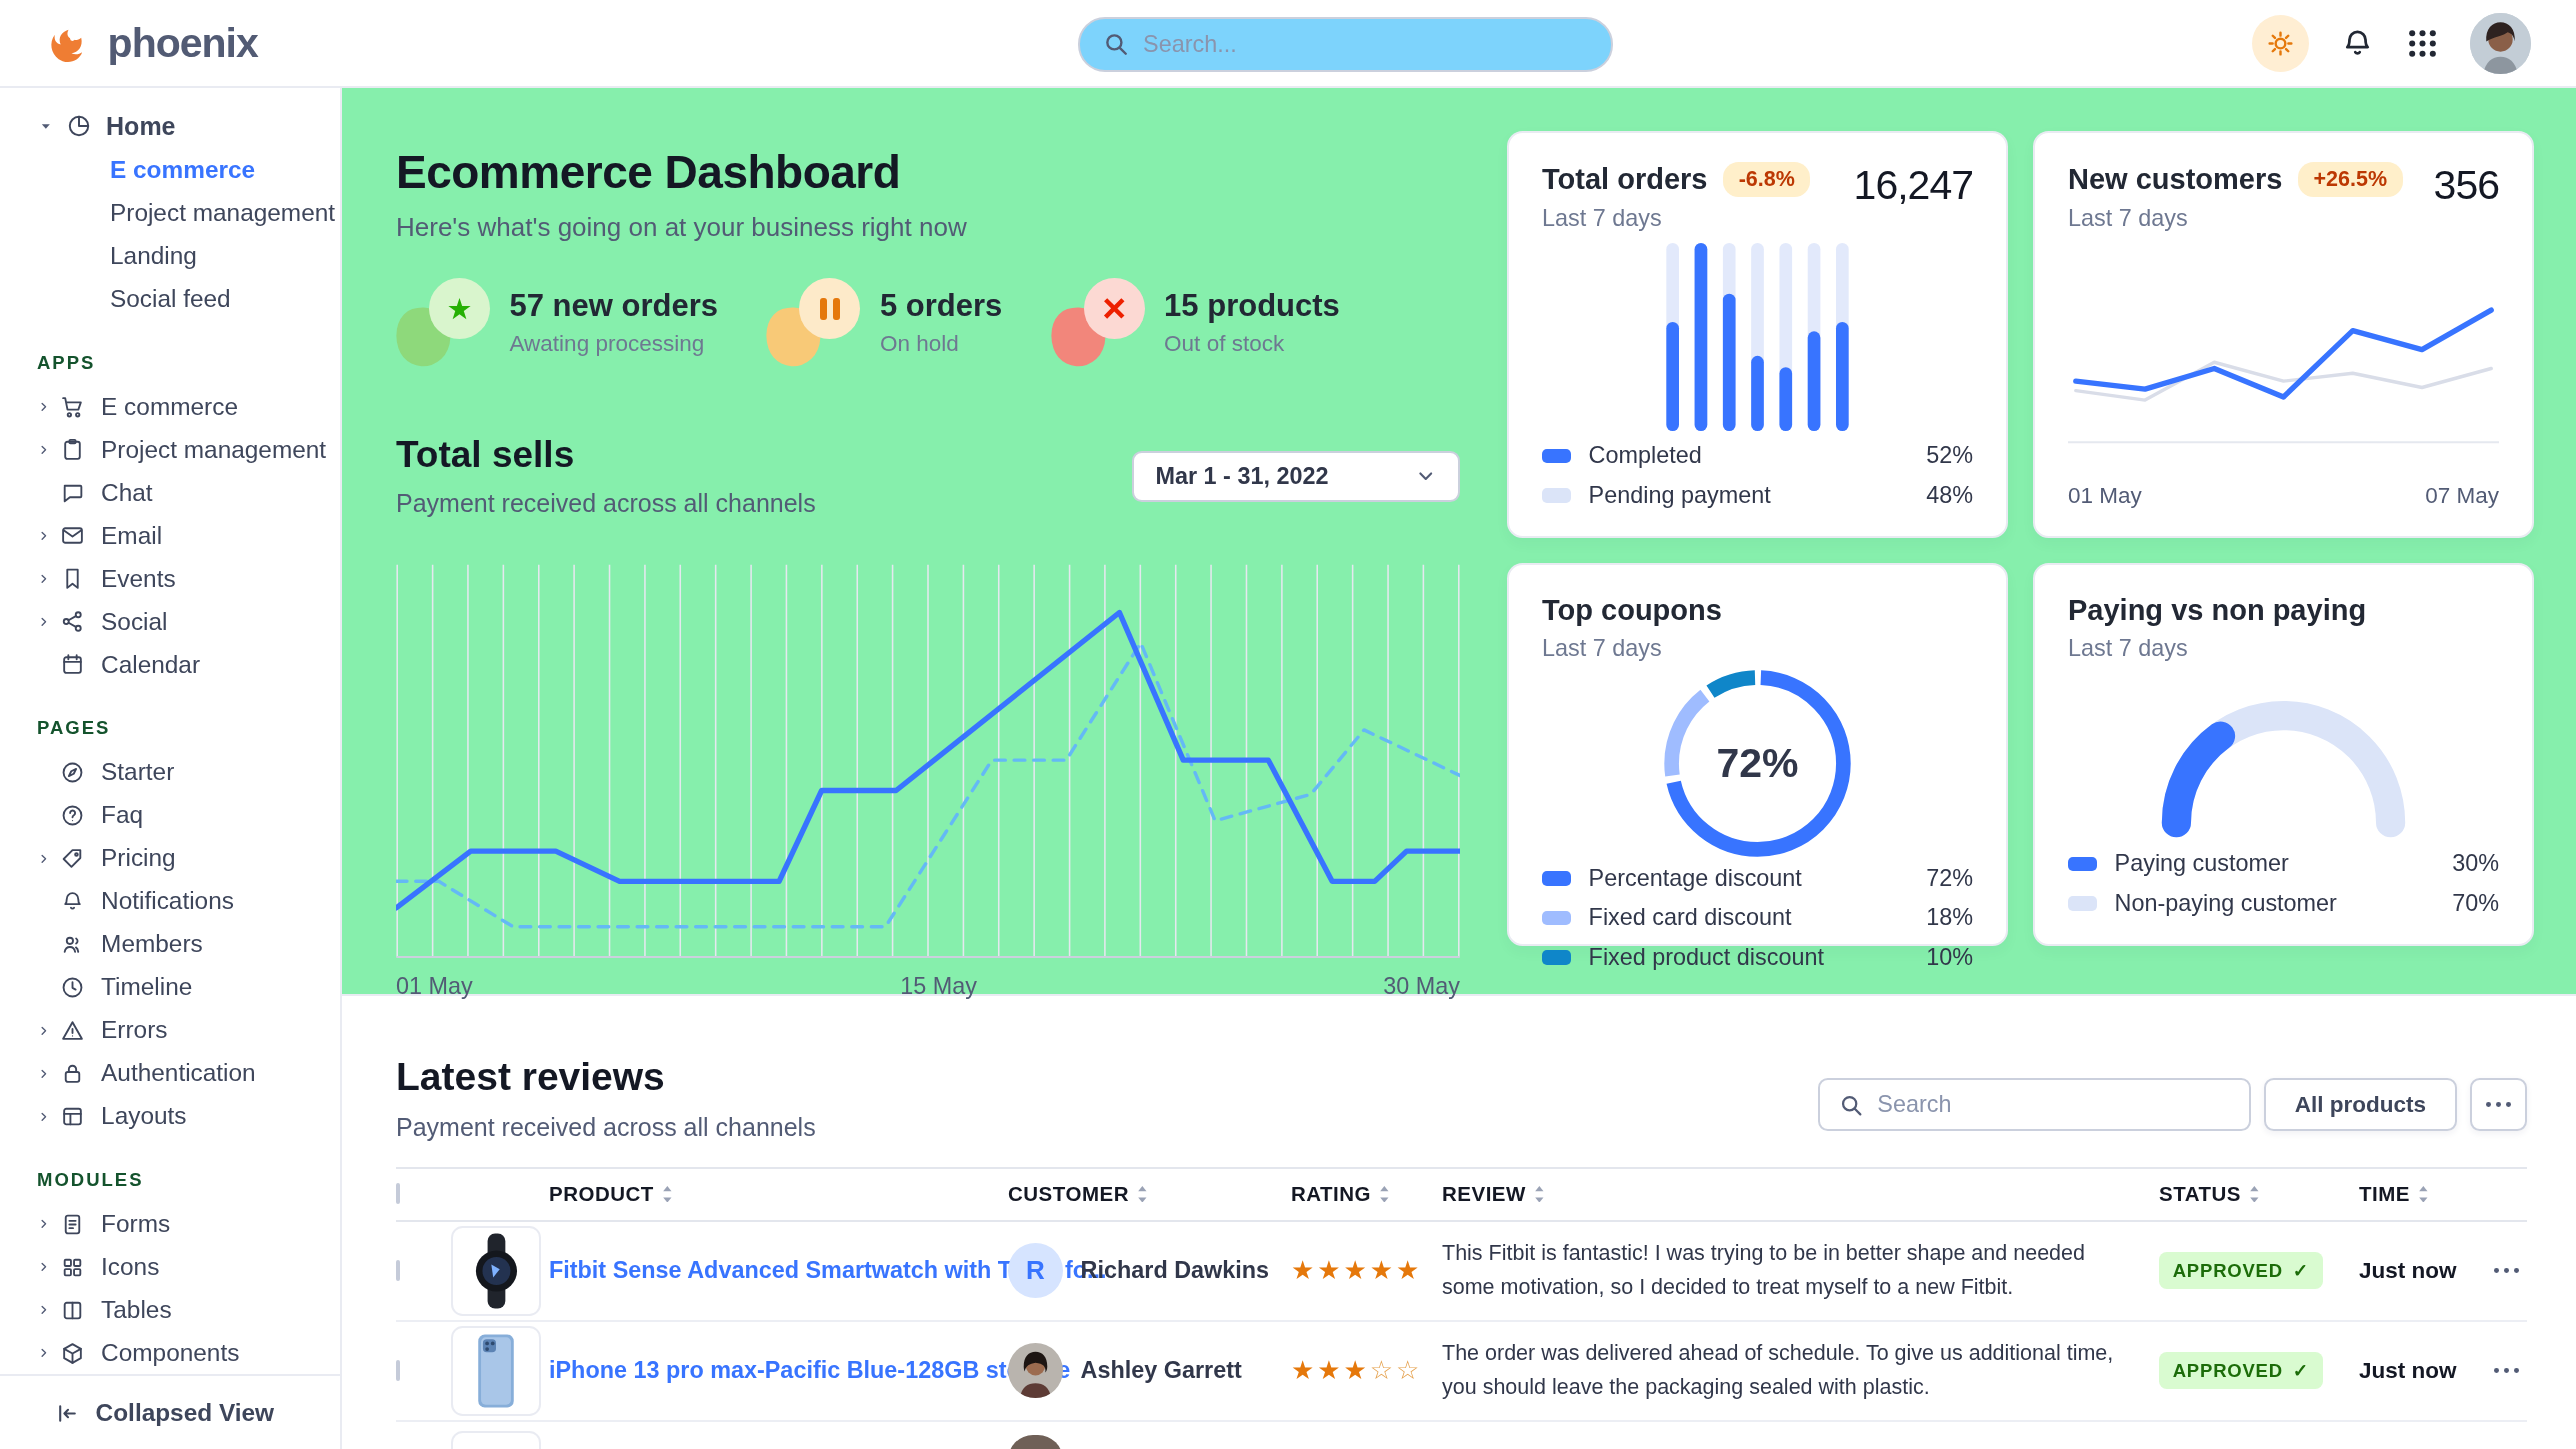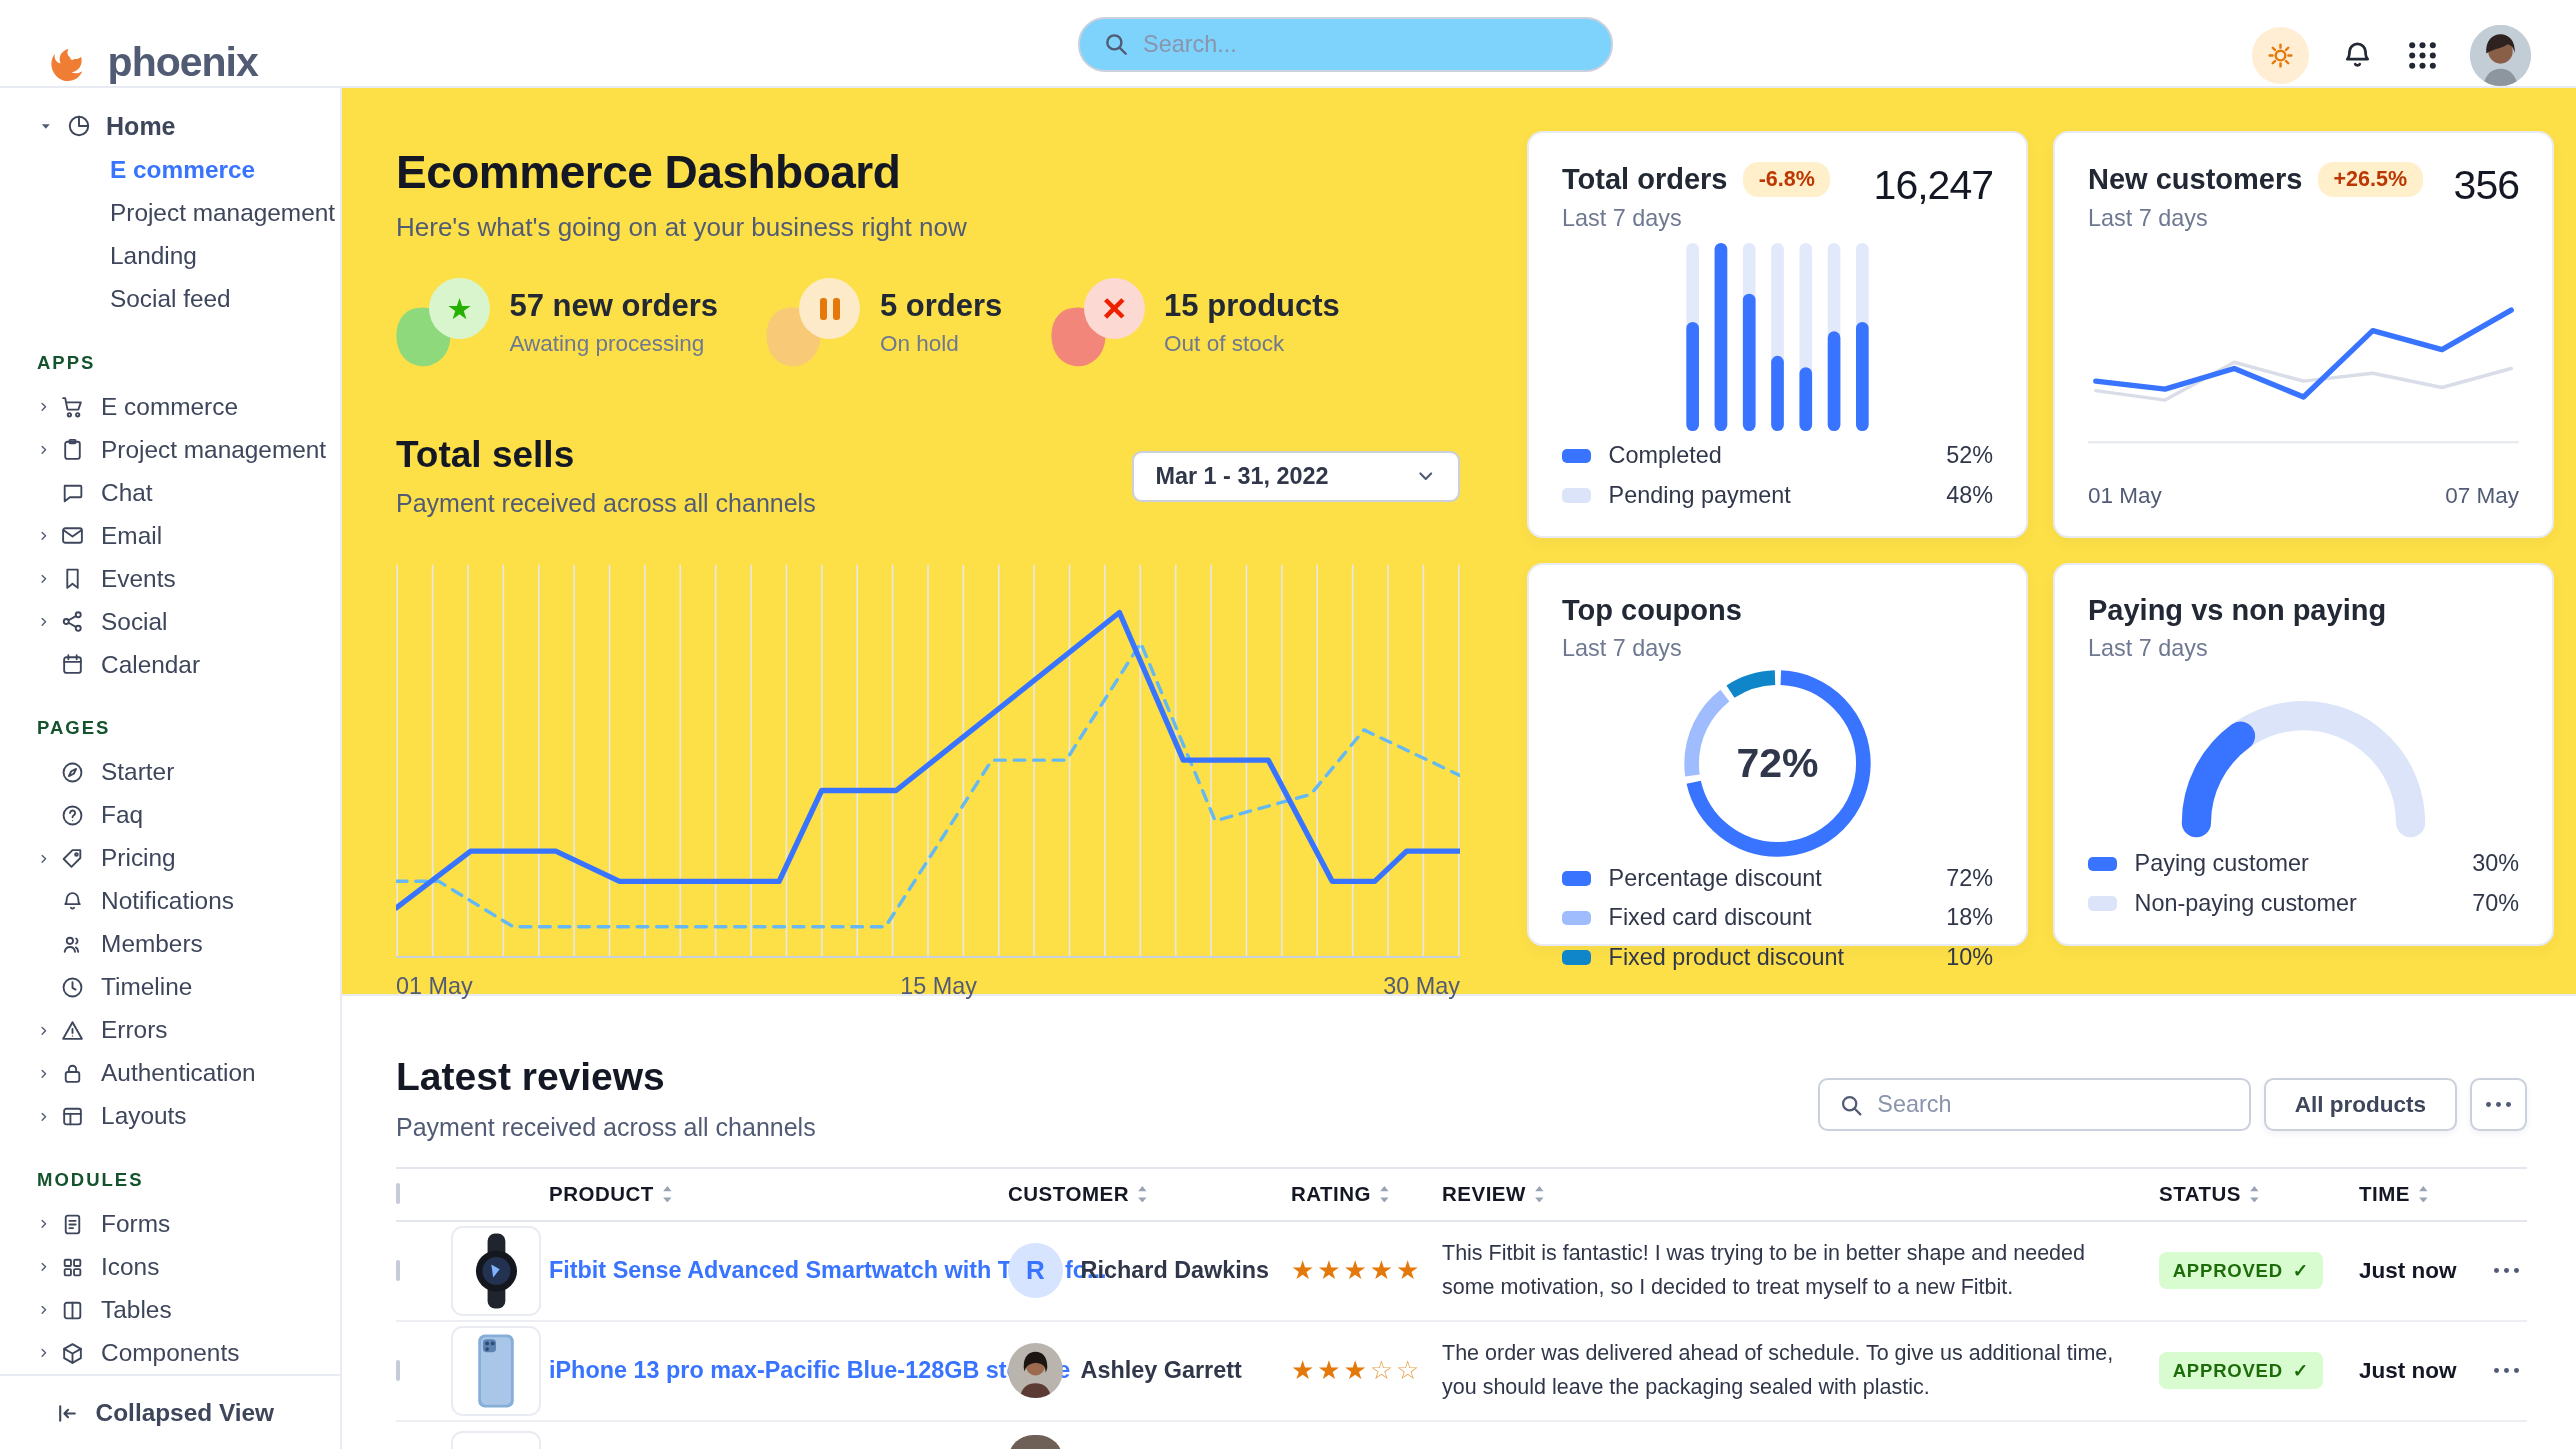--- a/index.html
+++ b/index.html
@@ -1,20 +1,20 @@
 <!DOCTYPE html>
 <html><head>
 <meta charset="utf-8">
 <style>
   *{margin:0;padding:0;box-sizing:border-box}
   html,body{width:2576px;height:1450px;overflow:hidden}
   body{font-family:"Liberation Sans",sans-serif;background:#fff;color:#31374a;position:relative}
   svg{display:block}
   
-  .topbar{position:absolute;top:0;left:0;right:0;height:88px;background:#fff;border-bottom:2px solid #e9ebf2;display:flex;align-items:flex-end;padding:0 45px;z-index:10}
+  .topbar{position:absolute;top:0;left:0;right:0;height:88px;background:#fff;border-bottom:2px solid #e9ebf2;display:flex;align-items:center;padding:0 45px;z-index:10}
   .brand{display:flex;align-items:center;gap:15.6px}
   .brand-name{font-size:41px;font-weight:700;color:#525b74;letter-spacing:-1px}
   .search-pill{position:absolute;left:1078px;top:16.6px;width:535px;height:55px;border:2px solid #cbd0dd;border-radius:27px;display:flex;align-items:center;gap:13.7px;padding:0 23.4px;background:#7dd3fc}
   .search-pill input{border:none;outline:none;flex:1;font-size:23.4px;color:#31374a;font-family:inherit;background:transparent}
   .search-pill input::placeholder{color:#8a94ad}
   .top-right{margin-left:auto;display:flex;align-items:center;gap:31px}
   .sun-btn{width:57px;height:57px;border-radius:50%;background:#ffeed3;display:flex;align-items:center;justify-content:center;cursor:pointer}
   .icon-btn{cursor:pointer;display:flex;align-items:center;justify-content:center}
   .avatar-top{width:61px;height:61px;border-radius:50%;overflow:hidden;background:#c9d2da;cursor:pointer}
   
@@ -28,21 +28,21 @@
   .side-item .chev{width:13.7px;margin-right:9.8px;display:flex}
   .side-item .chev.hidden{visibility:hidden}
   .side-item .ic{width:25px;height:25px;margin-right:15.6px;display:flex;align-items:center;justify-content:center}
   .side-item .lbl{font-size:24.4px;font-weight:500;color:#3e465b}
   .ic svg,.chev svg{stroke:#3e465b;fill:none;stroke-width:1.8;stroke-linecap:round;stroke-linejoin:round;width:100%;height:100%}
   .chev svg{stroke:#525b75;stroke-width:2.4}
   .collapse-row{position:absolute;bottom:0;left:0;right:0;height:76px;border-top:2px solid #e9ebf2;display:flex;align-items:center;gap:15.6px;padding-left:55px;cursor:pointer}
   .collapse-row .lbl{font-size:24.4px;font-weight:600;color:#3e465b}
   
   .main{position:absolute;left:342px;top:88px;right:0;bottom:0;overflow:hidden}
-  .top-zone{background:#fde047;height:908px;border-bottom:2px solid #e9ebf2;padding:43px 49px 0 54px;display:flex;gap:67px}
+  .top-zone{background:#86efac;height:908px;border-bottom:2px solid #e9ebf2;padding:43px 49px 0 54px;display:flex;gap:47px}
   .left-col{width:1064px;flex:none}
   h1.page-title{font-size:46px;font-weight:800;color:#141824;letter-spacing:-0.5px;margin-top:13.7px}
   .page-sub{font-size:26px;color:#525b75;margin-top:13.7px}
   .stats{display:flex;gap:25px;margin-top:35px}
   .stat{display:flex;align-items:center;gap:19.5px;margin-right:23.4px}
   .blob-wrap{position:relative;width:94px;height:88px;flex:none}
   .blob{position:absolute;left:0;bottom:0;width:55px;height:59px;border-radius:46% 54% 52% 48% / 56% 44% 56% 44%;transform:rotate(-18deg)}
   .stat-circle{position:absolute;right:0;top:0;width:61px;height:61px;border-radius:50%;display:flex;align-items:center;justify-content:center}
   .tone-success .blob{background:#8ed97b}.tone-success .stat-circle{background:#d9f5cd;color:#25b003}
   .tone-warning .blob{background:#f8c977}.tone-warning .stat-circle{background:#fdeac9;color:#e5780b}

